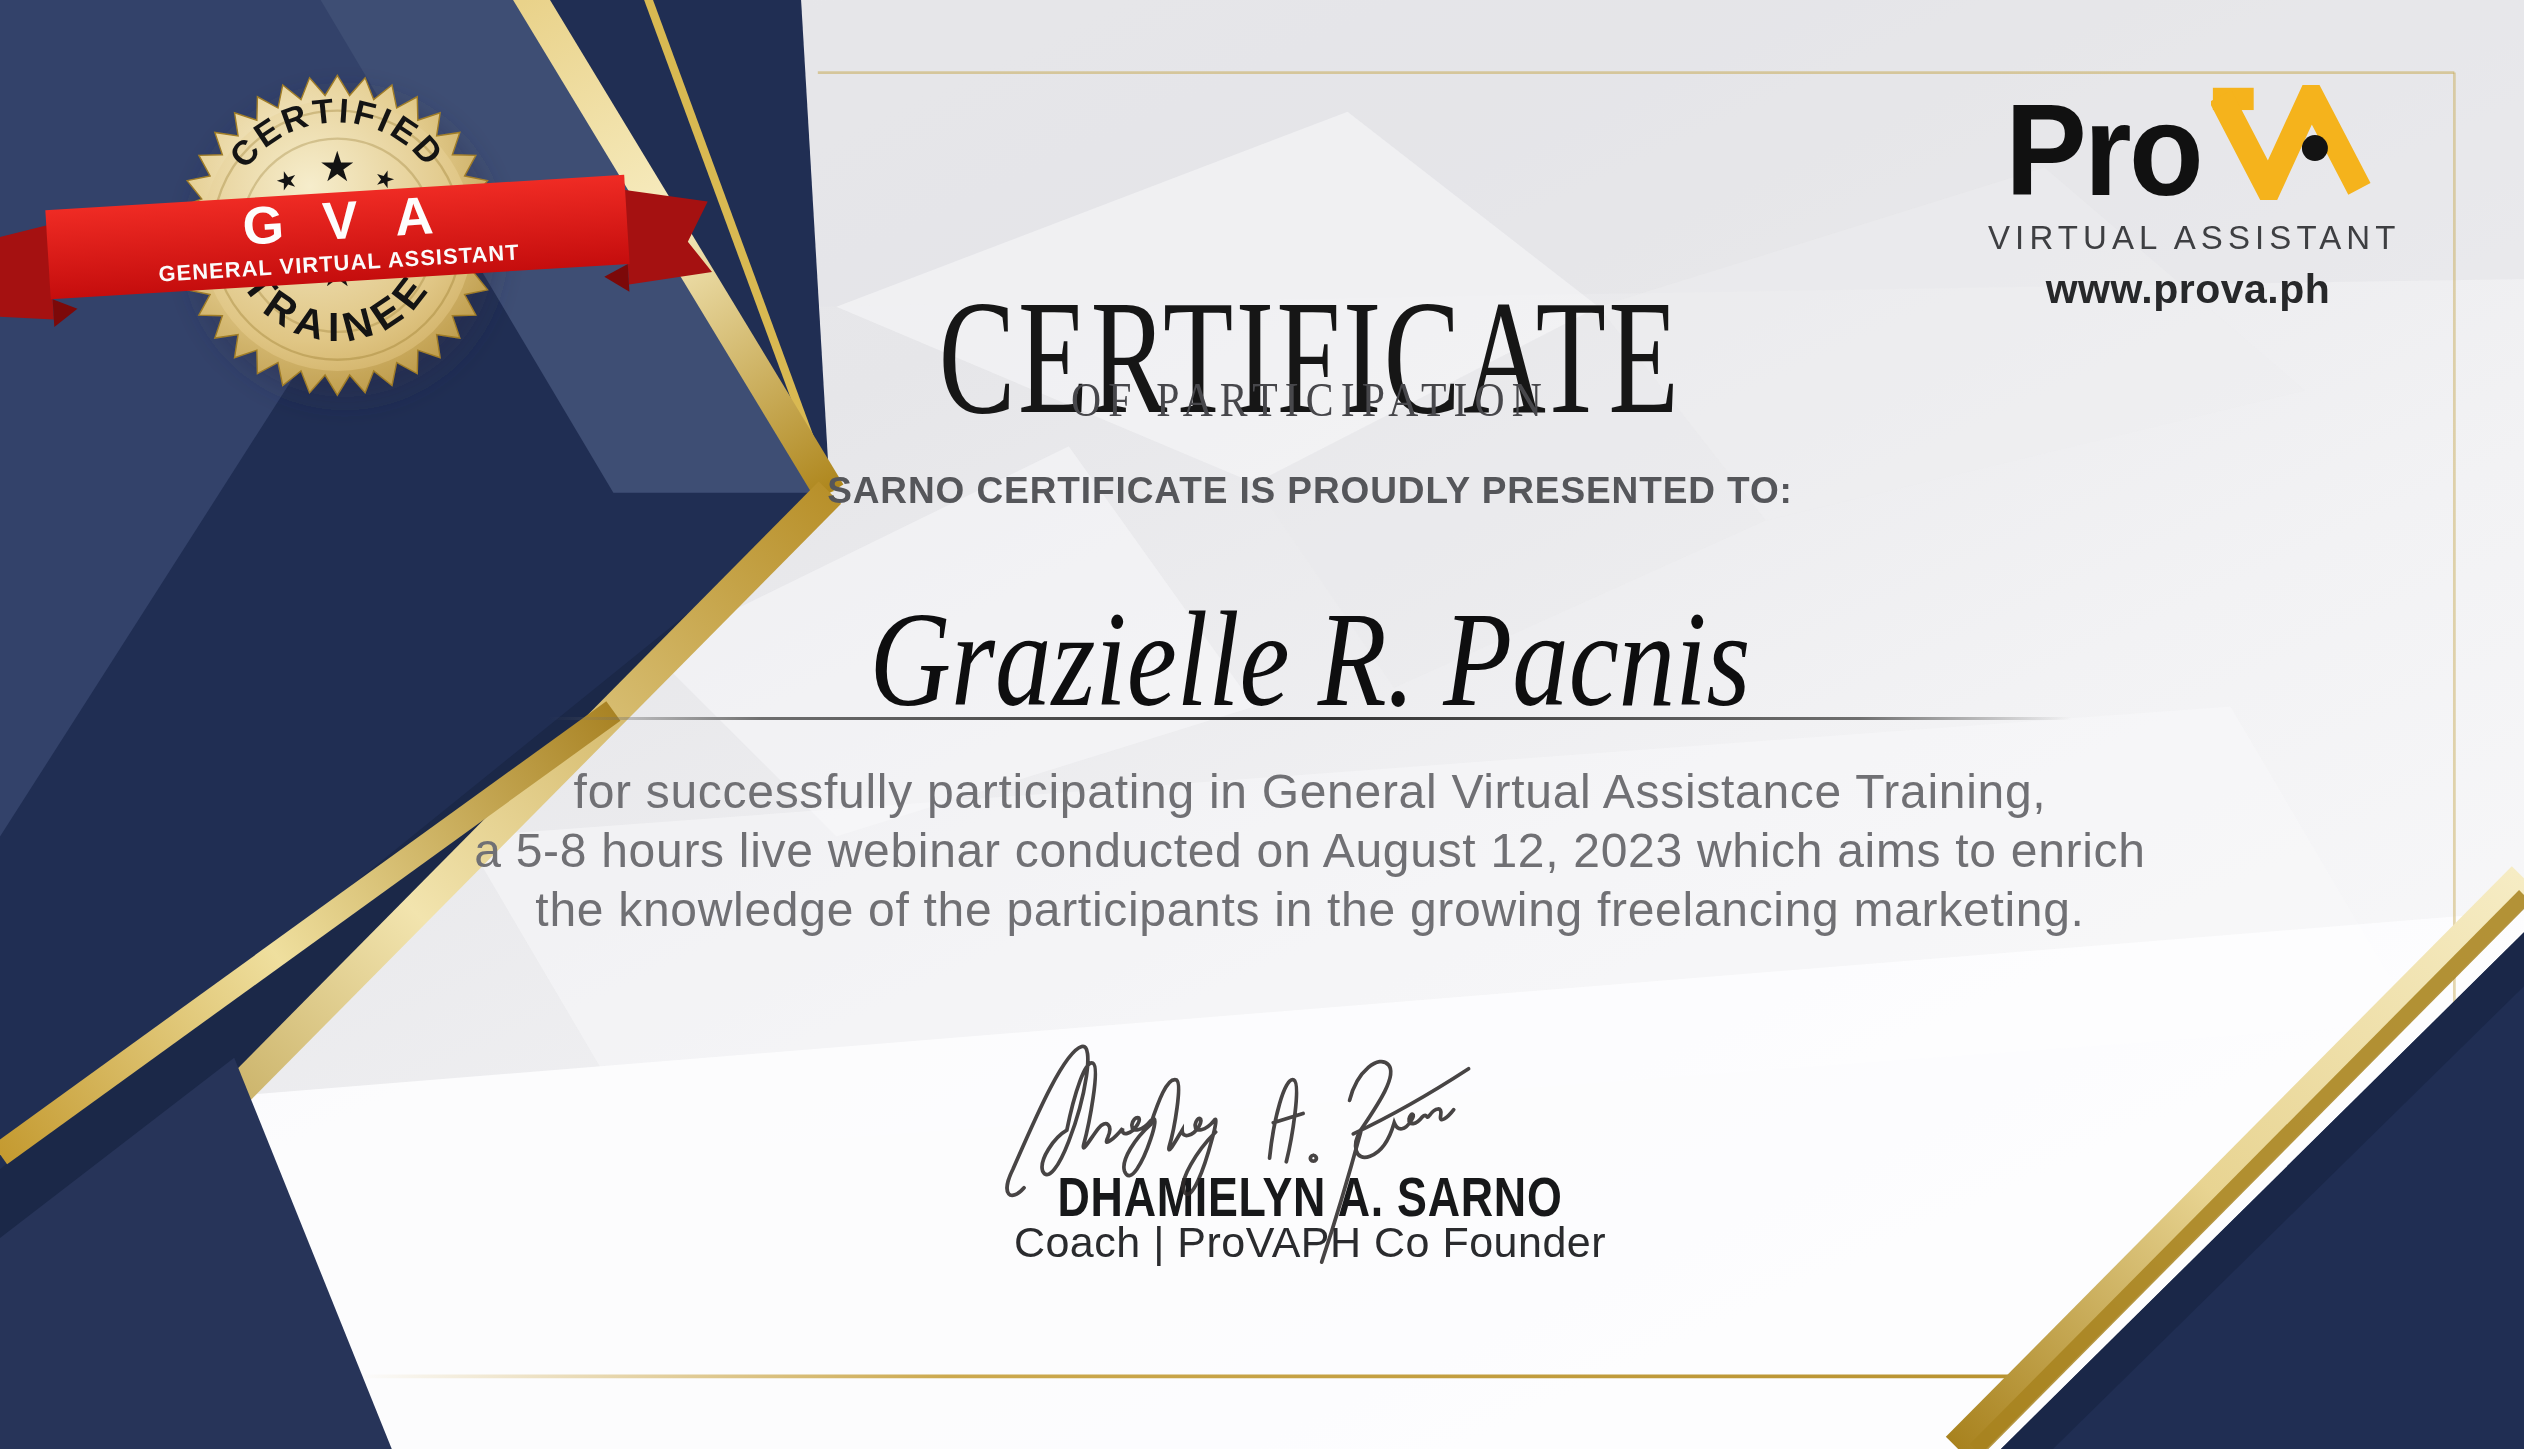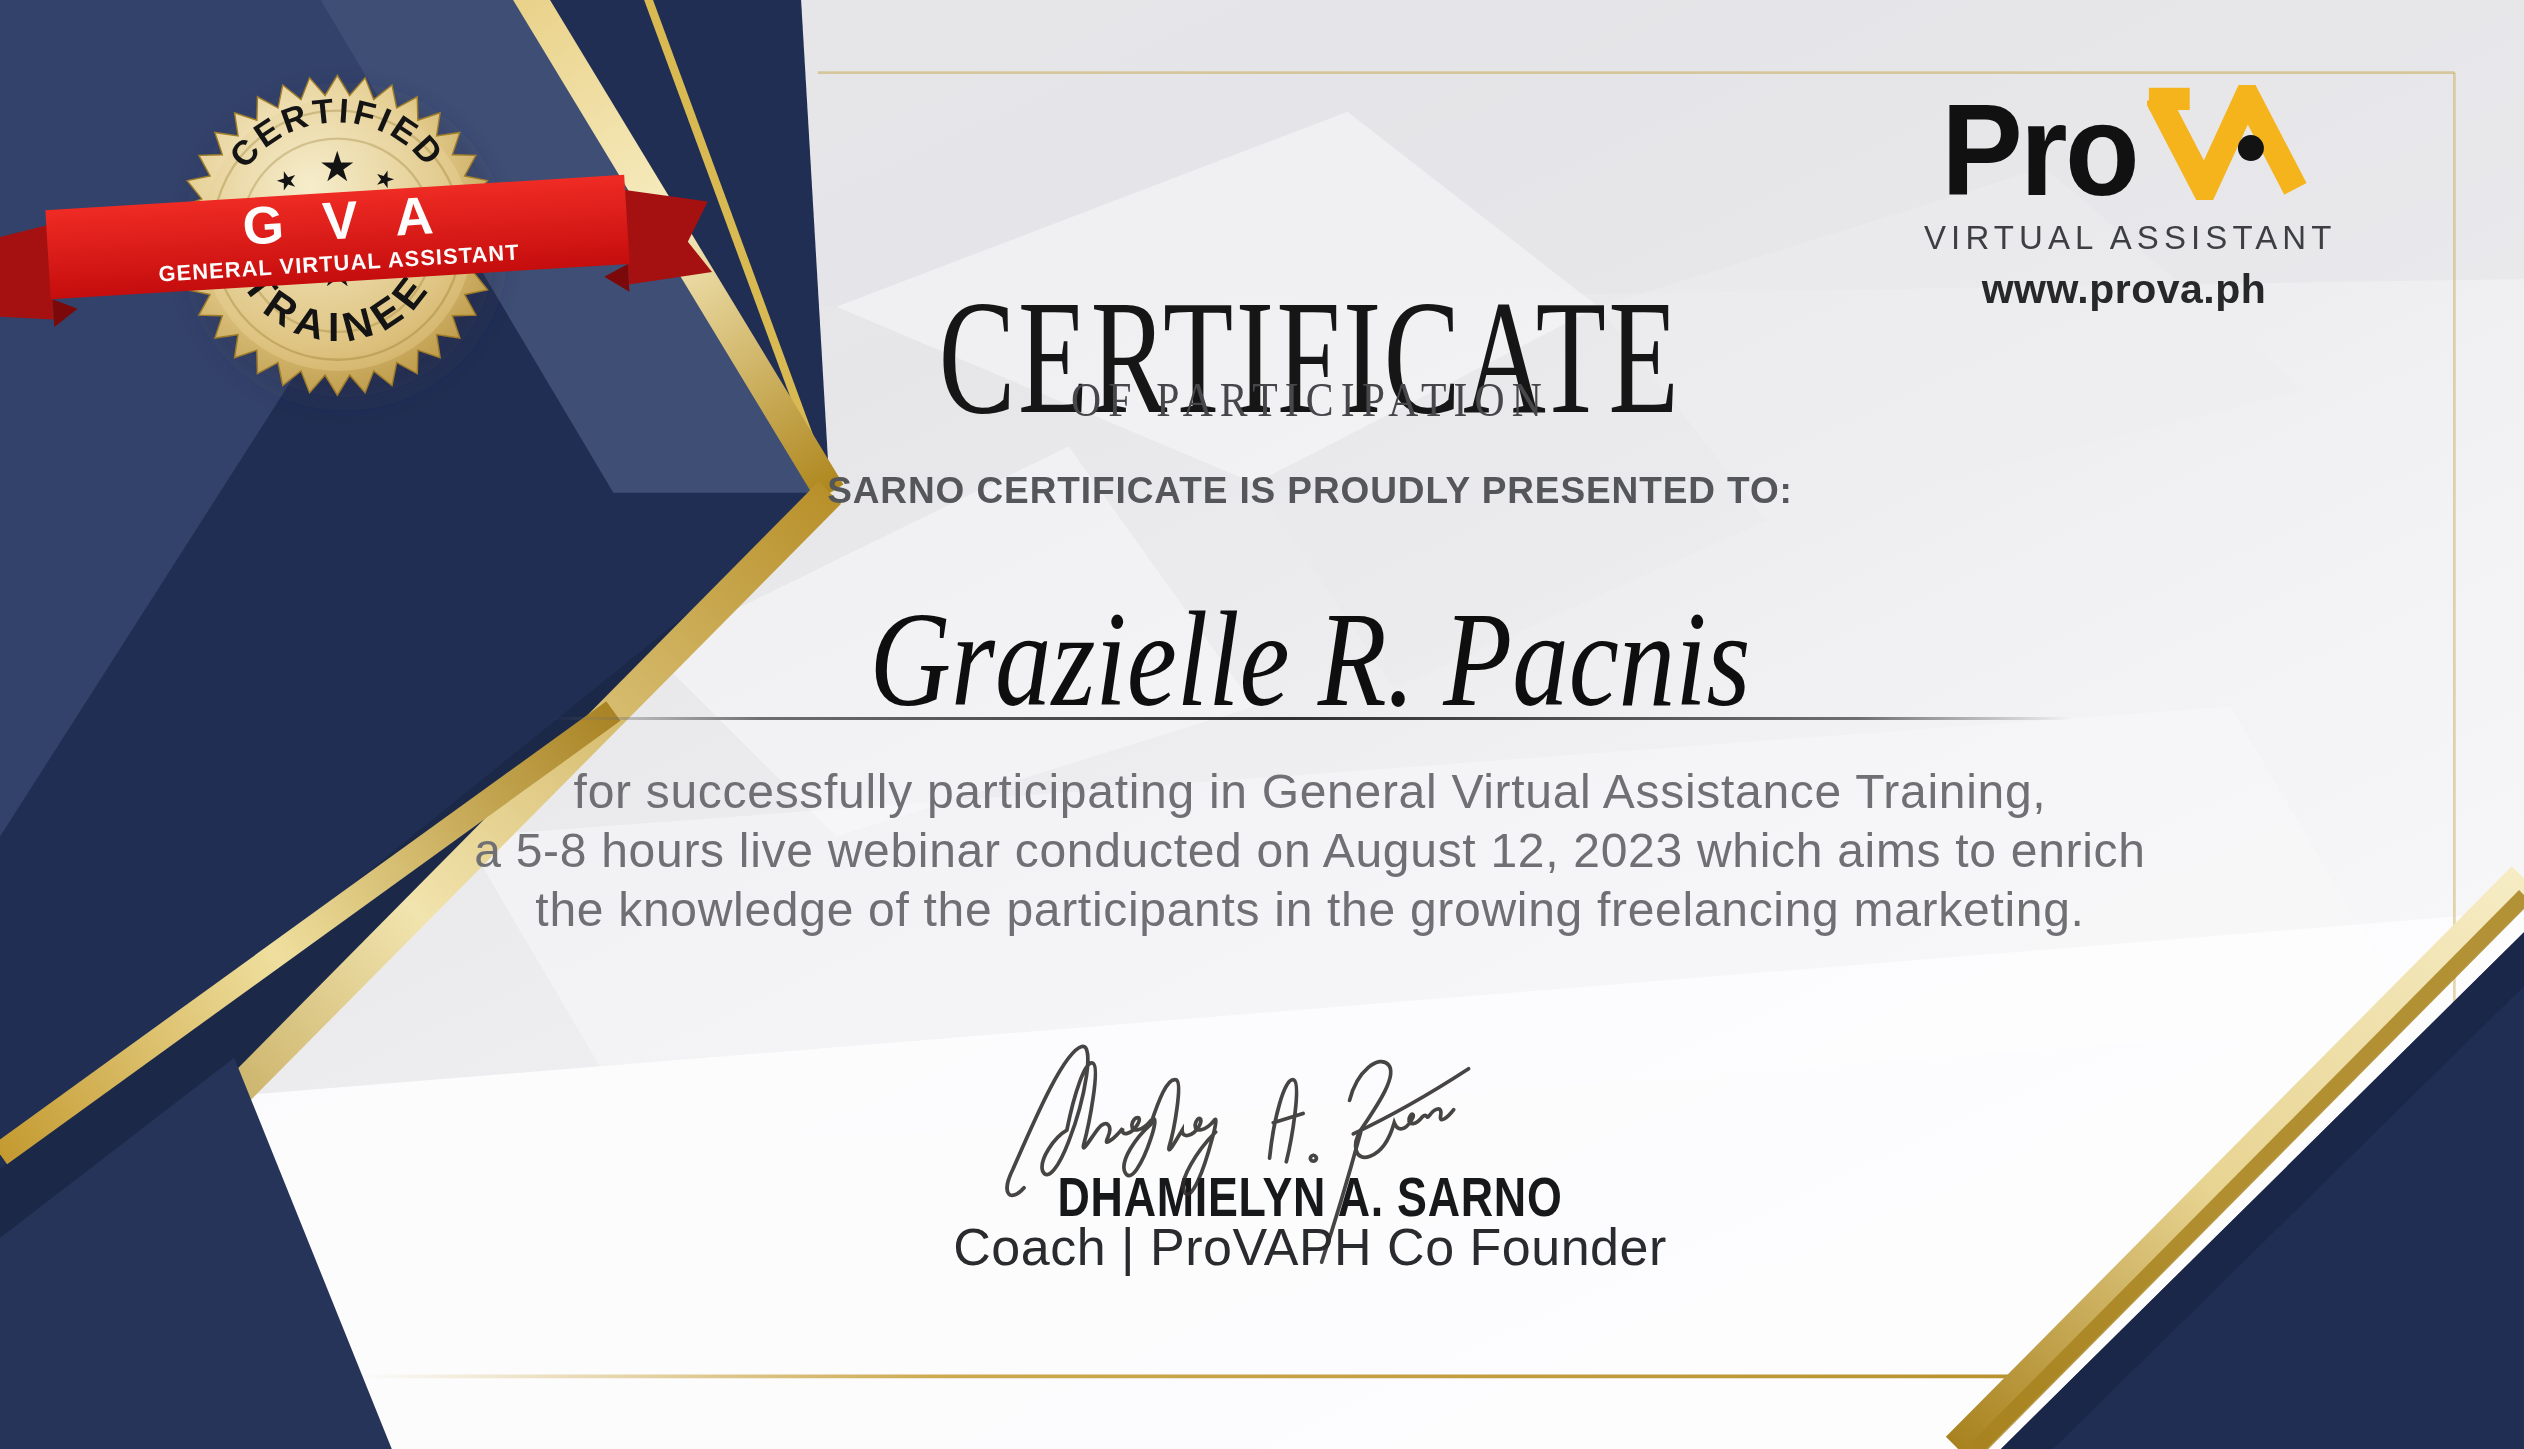--- a/index.html
+++ b/index.html
@@ -15,24 +15,24 @@
          color:#161616;letter-spacing:3.7px;transform:scaleX(.70);font-weight:400;}
   .subtitle{top:375px;font-family:"Liberation Serif","DejaVu Serif",serif;font-size:49px;line-height:1;
          color:#47474B;letter-spacing:8.4px;transform:scaleX(.85);}
   .presented{top:472px;font-size:37px;line-height:1;font-weight:bold;color:#55565A;letter-spacing:0.9px;}
   .name{top:591px;font-family:"Liberation Serif","DejaVu Serif",serif;font-style:italic;font-size:136px;
         line-height:1;color:#0E0E0F;transform:scaleX(.83);}
   .divider{top:717px;left:50%;width:1524px;height:3.3px;transform:translateX(-50%);
         background:linear-gradient(90deg,rgba(90,90,90,0) 0%,#6e6e6e 14%,#2f2f2f 48%,#6e6e6e 86%,rgba(90,90,90,0) 100%);}
   .bodytext{top:762px;font-size:48px;line-height:59px;color:#707074;letter-spacing:0.7px;}
   .signame{top:1169px;font-size:56px;font-weight:bold;color:#17181A;letter-spacing:0.9px;transform:scaleX(.80);line-height:1;}
-  .sigtitle{top:1221px;font-size:52px;color:#2A2B2E;letter-spacing:0.5px;line-height:1;}
+  .sigtitle{top:1221px;font-size:43px;color:#2A2B2E;letter-spacing:0.5px;line-height:1;}
   #signature{position:absolute;left:985px;top:972px;}
   
-  #logo{position:absolute;left:1924px;top:85px;width:400px;text-align:center;}
+  #logo{position:absolute;left:1988px;top:85px;width:400px;text-align:center;}
   .logorow{display:flex;align-items:flex-start;justify-content:center;height:132px;}
   .logo-pro{font-size:130px;line-height:1;font-weight:bold;color:#111;letter-spacing:-2.8px;transform:scaleX(.94);}
   .logo-tag{font-size:33px;color:#3E3F42;letter-spacing:5.1px;margin-top:1.9px;white-space:nowrap;text-align:center;}
   .logo-web{font-size:41px;font-weight:bold;color:#27282A;letter-spacing:0.5px;margin-top:9px;}
   
   .arc-text{font-family:"Liberation Sans",sans-serif;font-weight:bold;fill:#141414;}
   .arc-top{font-size:37px;letter-spacing:4px;}
   .arc-bottom{font-size:44px;letter-spacing:8px;}
   .ribbon-title{font-size:57px;font-weight:bold;fill:#FDFDFD;letter-spacing:13px;}
   .ribbon-sub{font-size:23.5px;font-weight:bold;fill:#FBFBFB;letter-spacing:1.2px;}

